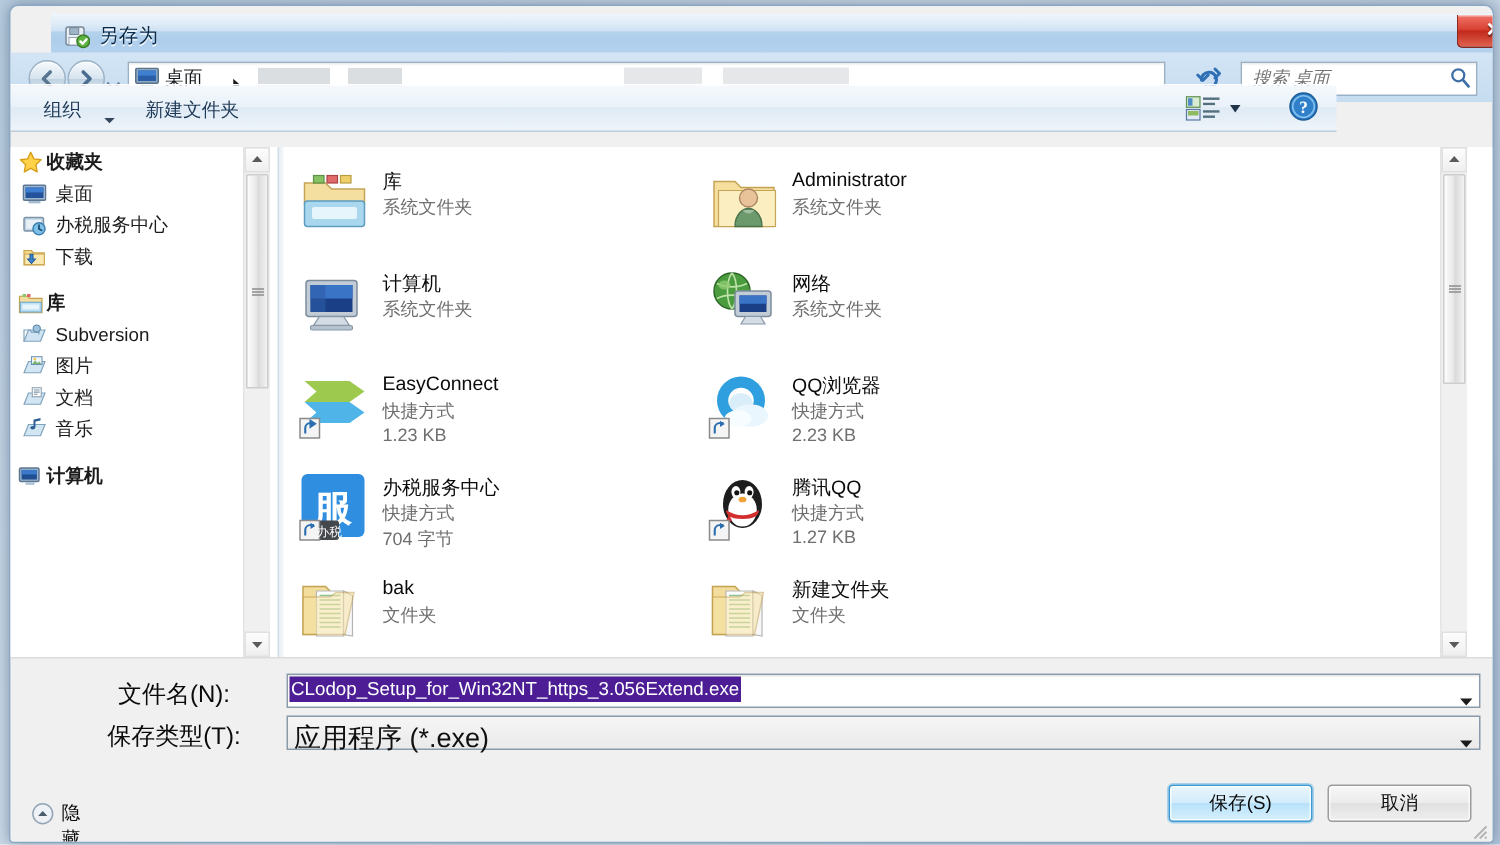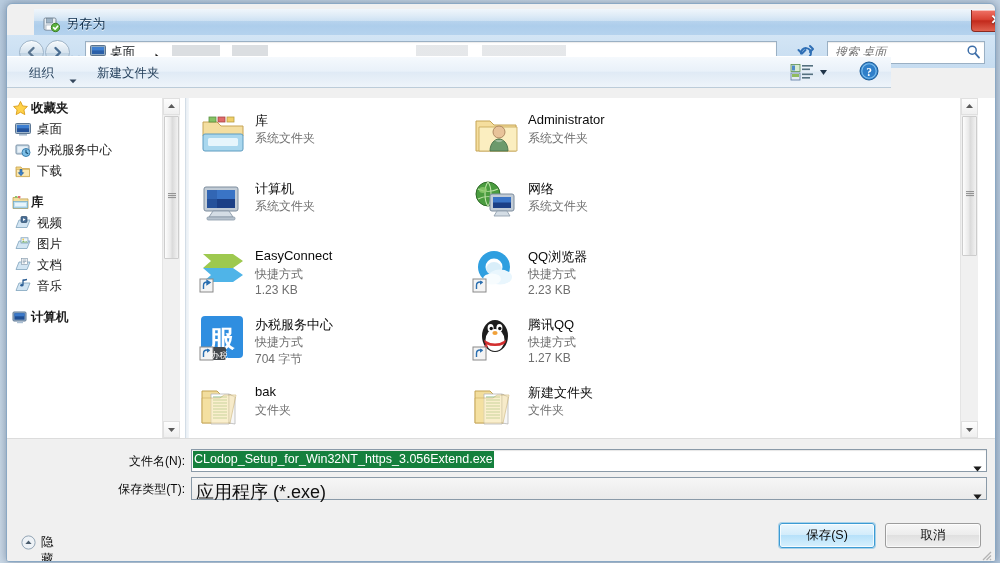--- a/index.html
+++ b/index.html
@@ -232,35 +232,35 @@
   }
 
   
   #bottom {
     position:absolute; left:0; top:434px;
     width:988px; height:123px;
     background:#f0f0f0;
     border-top:1px solid #dcdcdc;
   }
   .fld-label {
-    position:absolute; font-size:12px; color:#0a0a0a; text-align:right;
+    position:absolute; font-size:16px; color:#0a0a0a; text-align:center;
   }
   #lbl-filename { left:40px; top:14px; width:138px; }
   #lbl-filetype { left:40px; top:42px; width:138px; }
 
   #filename-combo {
     position:absolute; left:184px; top:10px;
     width:794px; height:21px;
     background:#fff; border:1px solid #8a9aa8;
     box-shadow: inset 0 1px 1px rgba(0,0,0,.10);
   }
   #filename-value {
     position:absolute; left:1px; top:1px; height:17px; line-height:17px;
     padding:0 1px; font-size:12.5px;
-    background:#15803d; color:#ffffff; white-space:nowrap;
+    background:#4c1d95; color:#ffffff; white-space:nowrap;
   }
   .combo-arrow {
     position:absolute; right:4px; top:8px; width:9px; height:6px;
   }
 
   #filetype-combo {
     position:absolute; left:184px; top:38px;
     width:794px; height:21px;
     background: linear-gradient(to bottom,#f6f6f6,#eaeaea);
     border:1px solid #8a9aa8;
@@ -490,31 +490,31 @@
                 <path d="M1 3.5 h5.5 l1.2 1.4 h8.3 v9.6 H1 Z" fill="#f3dd9c" stroke="#c2a14e" stroke-width=".8"></path>
                 <rect x="3" y="2" width="2.4" height="2" fill="#8fc46e"></rect>
                 <rect x="6" y="2" width="2.4" height="2" fill="#e46b6b"></rect>
                 <rect x="1.5" y="7.5" width="14" height="6.5" fill="#bde0f2" stroke="#6ba8cb" stroke-width=".7"></rect>
                 <rect x="3" y="9" width="11" height="3.2" fill="#e8f5fb"></rect>
               </svg>
             </span>
             <span>库</span>
           </div>
 
-
           <div class="side-row child">
             <span class="ic">
               <svg width="16" height="16" viewBox="0 0 16 16">
-                <path d="M1 12.5 l3-7.5 h11 l-3 7.5 Z" fill="#d2e5f3" stroke="#7fa3bd" stroke-width=".8"></path>
-                <rect x="6" y="1.5" width="6" height="6" rx="1" fill="#4a6f96" stroke="#2e4c6b" stroke-width=".7"></rect>
-                <path d="M8 3.2 l2.6 1.4 l-2.6 1.4 Z" fill="#fff"></path>
-              </svg>
-            </span>
-            <span>视频</span>
-          </div>
+                <path d="M1 12.5 l3-7.5 h11 l-3 7.5 Z" fill="#cfe3f2" stroke="#7fa3bd" stroke-width=".8"></path>
+                <path d="M1 12.5 v-7.5 h4 l1 1.4 h5 v1.6" fill="none" stroke="#7fa3bd" stroke-width=".8"></path>
+                <circle cx="9.5" cy="4" r="2.4" fill="#9fc3dd" stroke="#5b87a8" stroke-width=".7"></circle>
+              </svg>
+            </span>
+            <span>Subversion</span>
+          </div>
+
 
           <div class="side-row child">
             <span class="ic">
               <svg width="16" height="16" viewBox="0 0 16 16">
                 <path d="M1 12.5 l3-7.5 h11 l-3 7.5 Z" fill="#d2e5f3" stroke="#7fa3bd" stroke-width=".8"></path>
                 <rect x="6" y="1.8" width="7" height="5.2" fill="#eef6fb" stroke="#6b93b2" stroke-width=".7"></rect>
                 <path d="M6.4 6.6 l2-2.2 l1.6 1.6 l1.2 -1 l1.4 1.6 Z" fill="#7fb470"></path>
                 <circle cx="8.2" cy="3.4" r=".9" fill="#f2c94c"></circle>
               </svg>
             </span>

